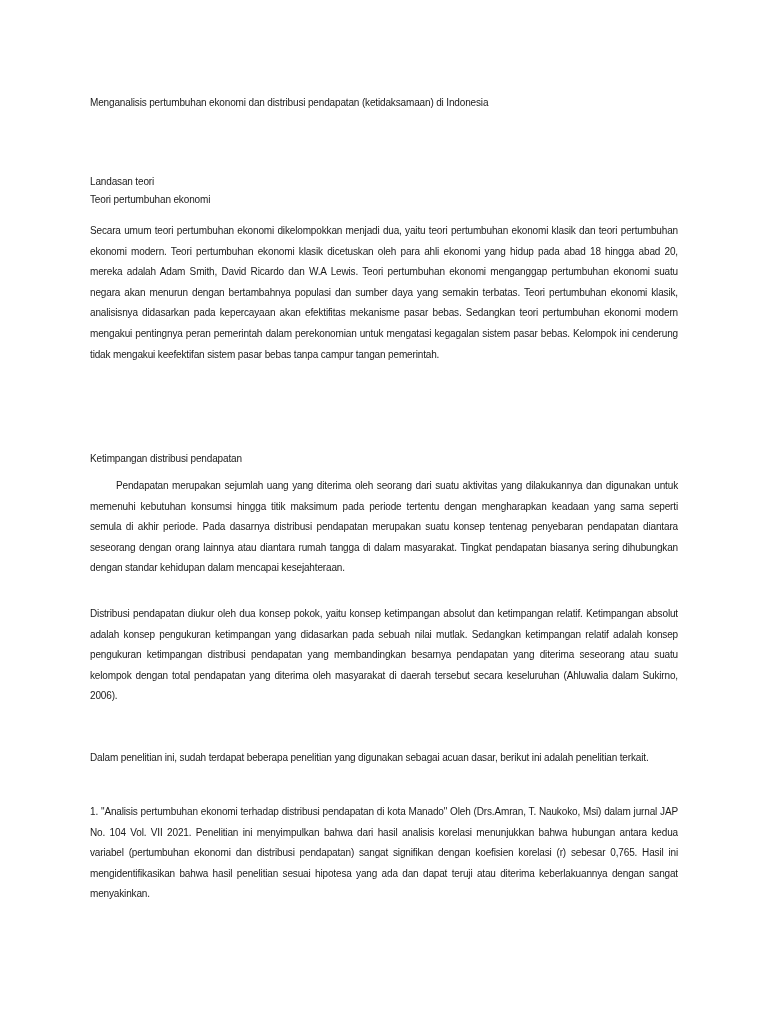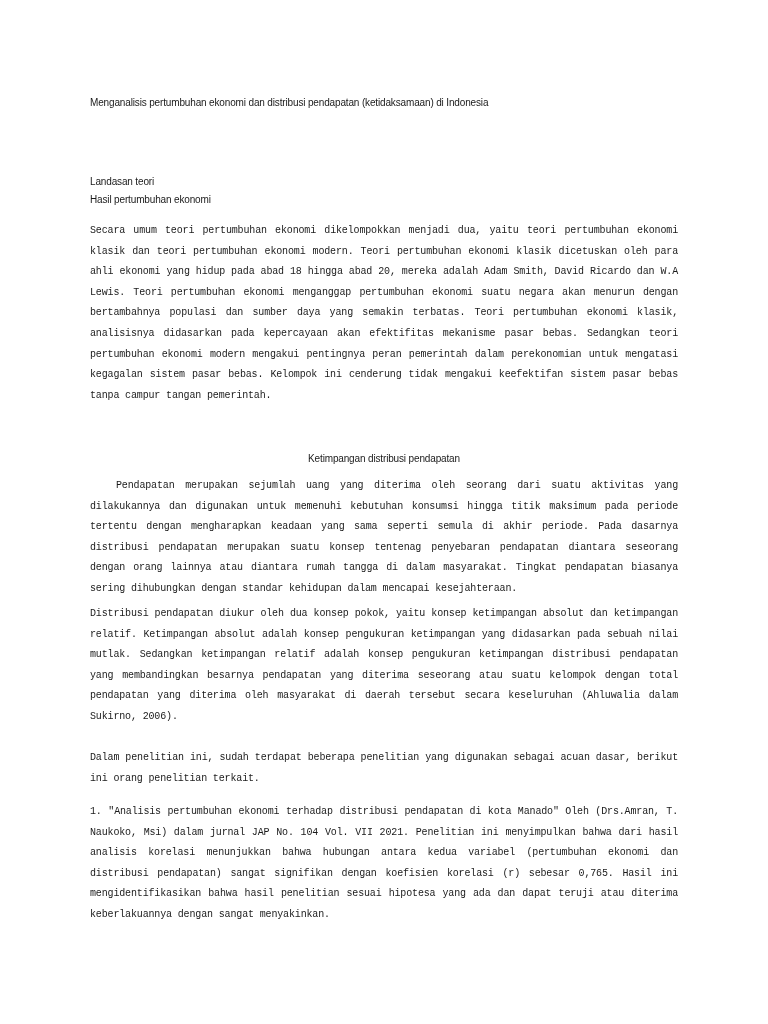--- a/index.html
+++ b/index.html
@@ -26,47 +26,46 @@
       left: 0;
       width: 588px;
       font-size: 10px;
       line-height: 20.6px;
       letter-spacing: -0.15px;
       word-spacing: 0px;
     }
     .justify {
       text-align: justify;
       text-align-last: left;
-      font-family: Liberation Mono, monospace;
     }
     .indent { text-indent: 26px; }
     .title { top: 93px; }
     .h-landasan { top: 160px; margin-top: 12px; }
     .h-teori { top: 190px; }
     .p1 { top: 221px; }
-    .h-ketimpangan { top: 449px; text-align: center; }
+    .h-ketimpangan { top: 449px; }
     .p2 { top: 476px; }
     .p3 { top: 604px; }
     .p4 { top: 748px; }
     .p5 { top: 802px; }
   </style>
 </head>
 <body>
 
 <div class="page">
   <div class="line-block title">Menganalisis pertumbuhan ekonomi dan distribusi pendapatan (ketidaksamaan) di Indonesia</div>
 
   <div class="line-block h-landasan">Landasan teori</div>
 
-  <div class="line-block h-teori">Hasil pertumbuhan ekonomi</div>
+  <div class="line-block h-teori">Teori pertumbuhan ekonomi</div>
 
   <div class="line-block justify p1">Secara umum teori pertumbuhan ekonomi dikelompokkan menjadi dua, yaitu teori pertumbuhan ekonomi klasik dan teori pertumbuhan ekonomi modern. Teori pertumbuhan ekonomi klasik dicetuskan oleh para ahli ekonomi yang hidup pada abad 18  hingga abad 20, mereka adalah  Adam Smith, David Ricardo dan W.A Lewis. Teori pertumbuhan ekonomi menganggap pertumbuhan ekonomi suatu negara akan menurun dengan bertambahnya populasi dan sumber daya yang semakin terbatas. Teori pertumbuhan ekonomi klasik, analisisnya didasarkan pada kepercayaan akan efektifitas mekanisme pasar bebas. Sedangkan teori pertumbuhan ekonomi modern mengakui pentingnya peran pemerintah dalam perekonomian untuk mengatasi kegagalan sistem pasar bebas. Kelompok ini cenderung tidak mengakui keefektifan sistem pasar bebas tanpa campur tangan pemerintah.</div>
 
   <div class="line-block h-ketimpangan">Ketimpangan distribusi pendapatan</div>
 
   <div class="line-block justify indent p2">Pendapatan merupakan sejumlah uang yang diterima oleh seorang dari suatu aktivitas yang dilakukannya dan digunakan untuk memenuhi kebutuhan konsumsi hingga titik maksimum pada periode tertentu dengan mengharapkan keadaan yang sama seperti semula di akhir periode. Pada dasarnya distribusi pendapatan merupakan suatu konsep tentenag penyebaran pendapatan diantara seseorang dengan orang lainnya atau diantara rumah tangga di dalam masyarakat. Tingkat pendapatan biasanya sering dihubungkan dengan standar kehidupan dalam mencapai kesejahteraan.</div>
 
   <div class="line-block justify p3">Distribusi pendapatan diukur oleh dua konsep pokok, yaitu konsep ketimpangan absolut dan ketimpangan relatif. Ketimpangan absolut adalah konsep pengukuran ketimpangan yang didasarkan pada sebuah nilai mutlak. Sedangkan ketimpangan relatif adalah konsep pengukuran ketimpangan distribusi pendapatan yang membandingkan besarnya pendapatan yang diterima seseorang atau suatu kelompok dengan total pendapatan yang diterima  oleh masyarakat di daerah tersebut secara keseluruhan (Ahluwalia dalam Sukirno, 2006).</div>
 
-  <div class="line-block justify p4">Dalam penelitian ini, sudah terdapat beberapa penelitian yang digunakan sebagai acuan dasar, berikut ini orang penelitian terkait.</div>
+  <div class="line-block justify p4">Dalam penelitian ini, sudah terdapat beberapa penelitian yang digunakan sebagai acuan dasar, berikut ini adalah penelitian terkait.</div>
 
   <div class="line-block justify p5">1. "Analisis pertumbuhan ekonomi terhadap distribusi pendapatan di kota Manado" Oleh (Drs.Amran, T. Naukoko, Msi) dalam jurnal JAP No. 104 Vol. VII 2021. Penelitian ini menyimpulkan bahwa dari hasil analisis korelasi menunjukkan bahwa hubungan antara kedua variabel (pertumbuhan ekonomi dan distribusi  pendapatan) sangat signifikan dengan koefisien korelasi (r) sebesar 0,765. Hasil ini mengidentifikasikan bahwa hasil penelitian sesuai hipotesa yang ada dan dapat teruji atau diterima keberlakuannya dengan sangat menyakinkan.</div>
 </div>
 
 </body></html>

